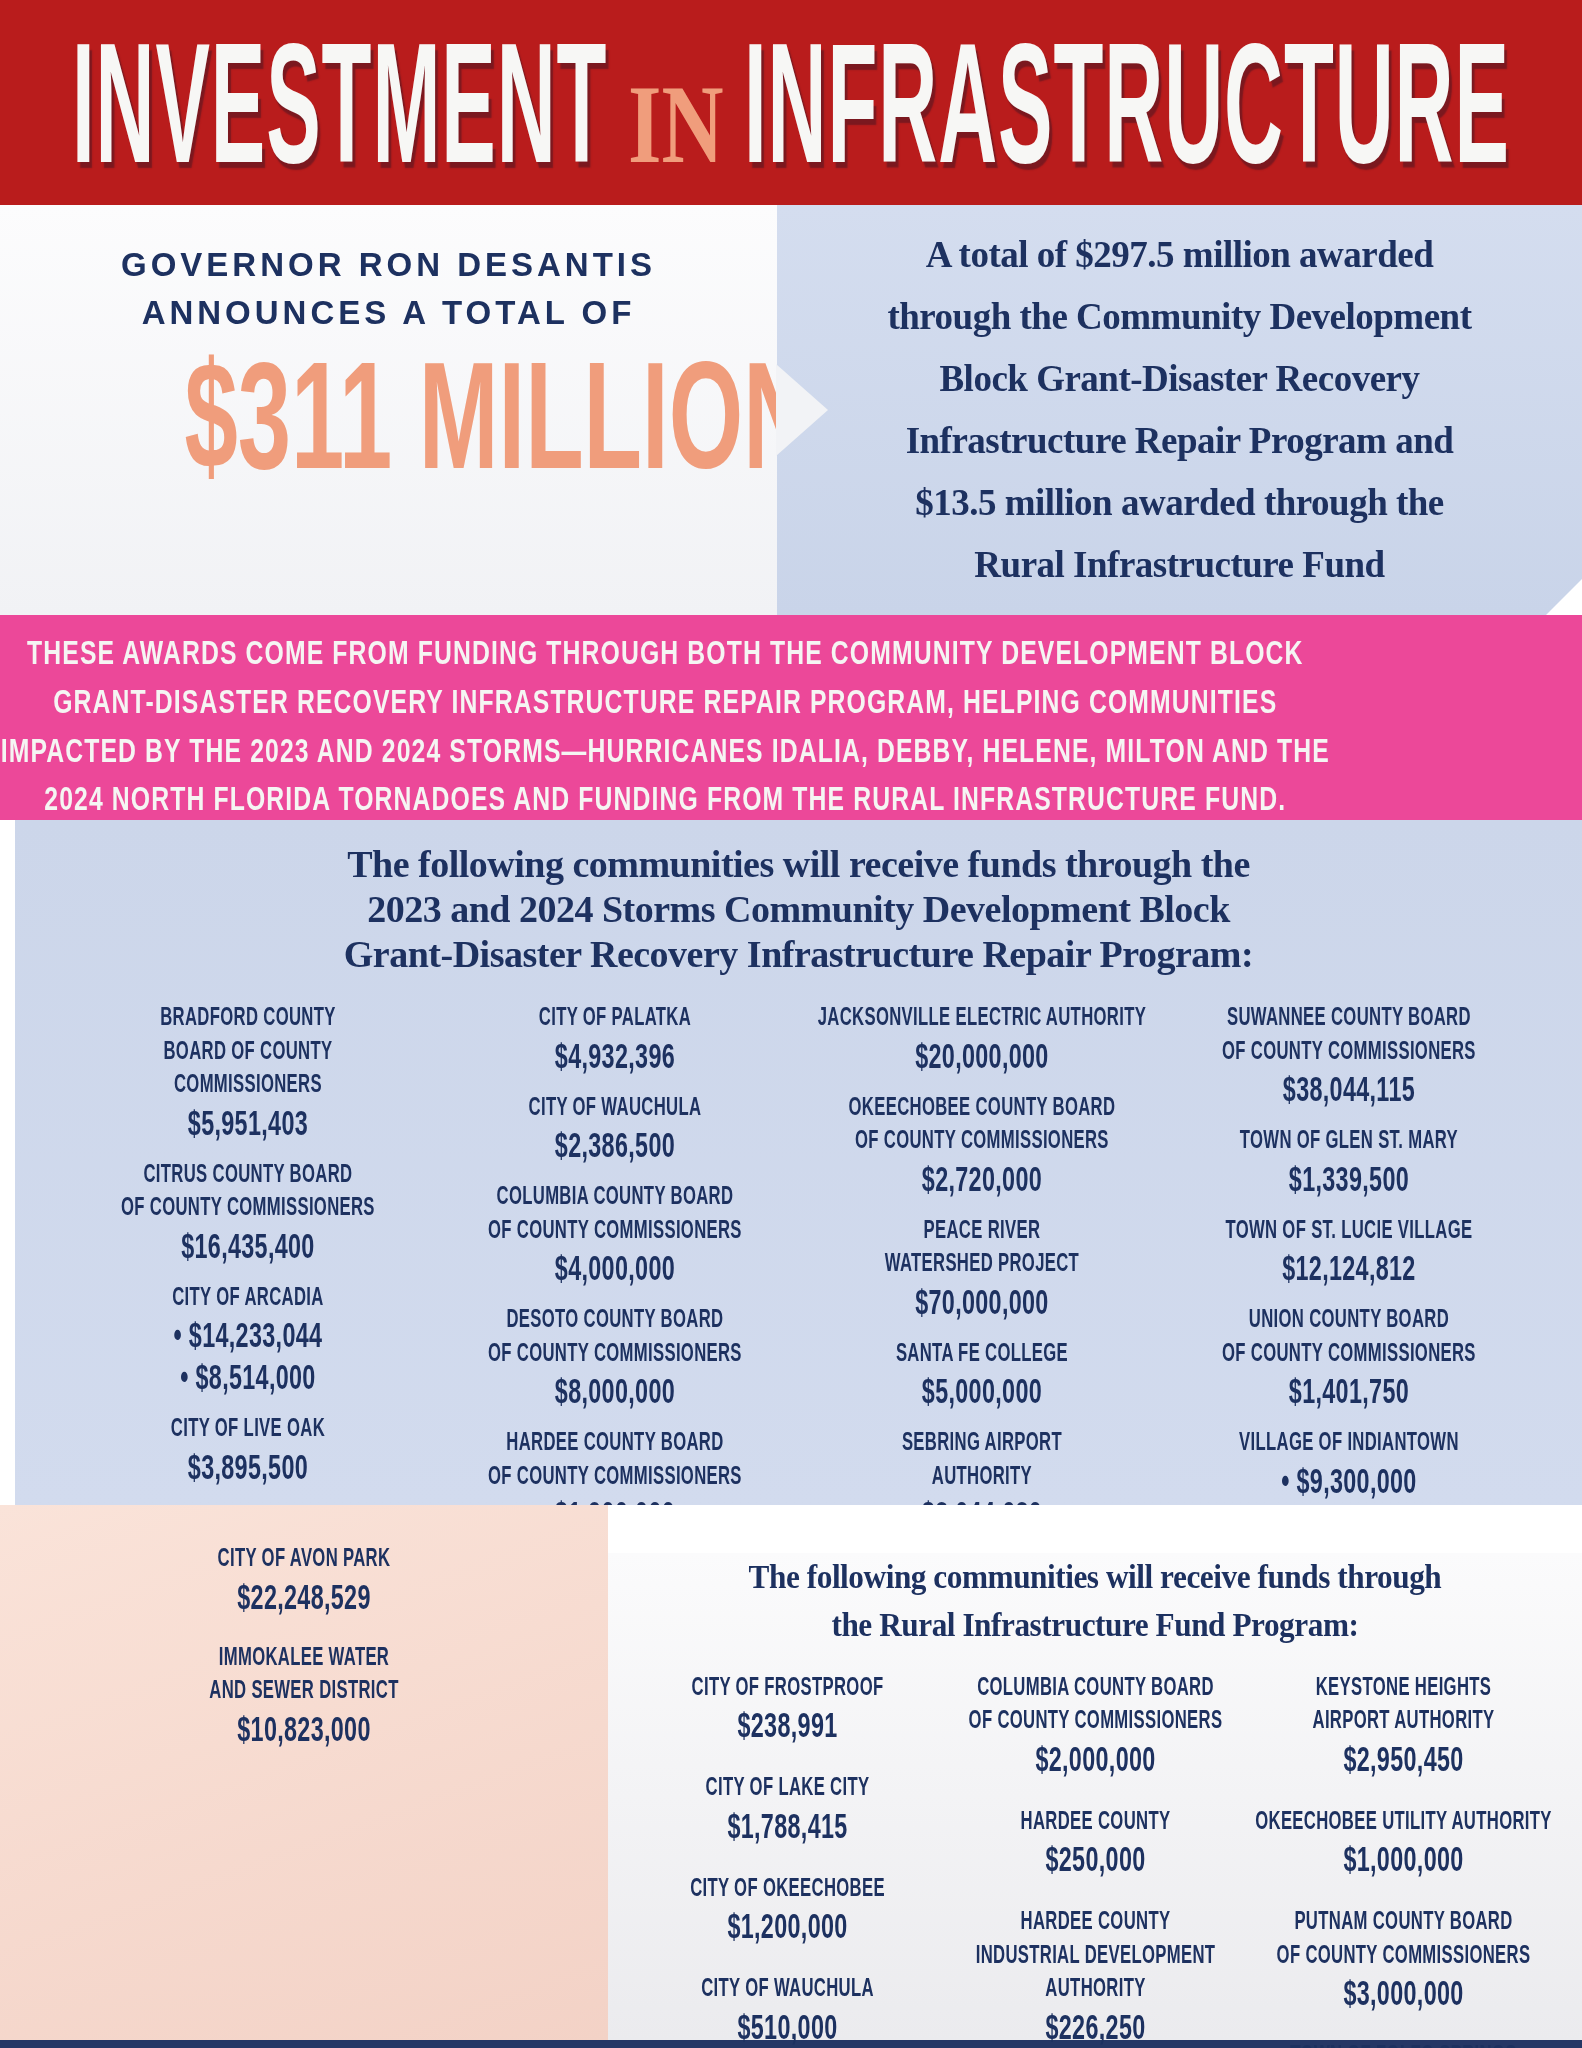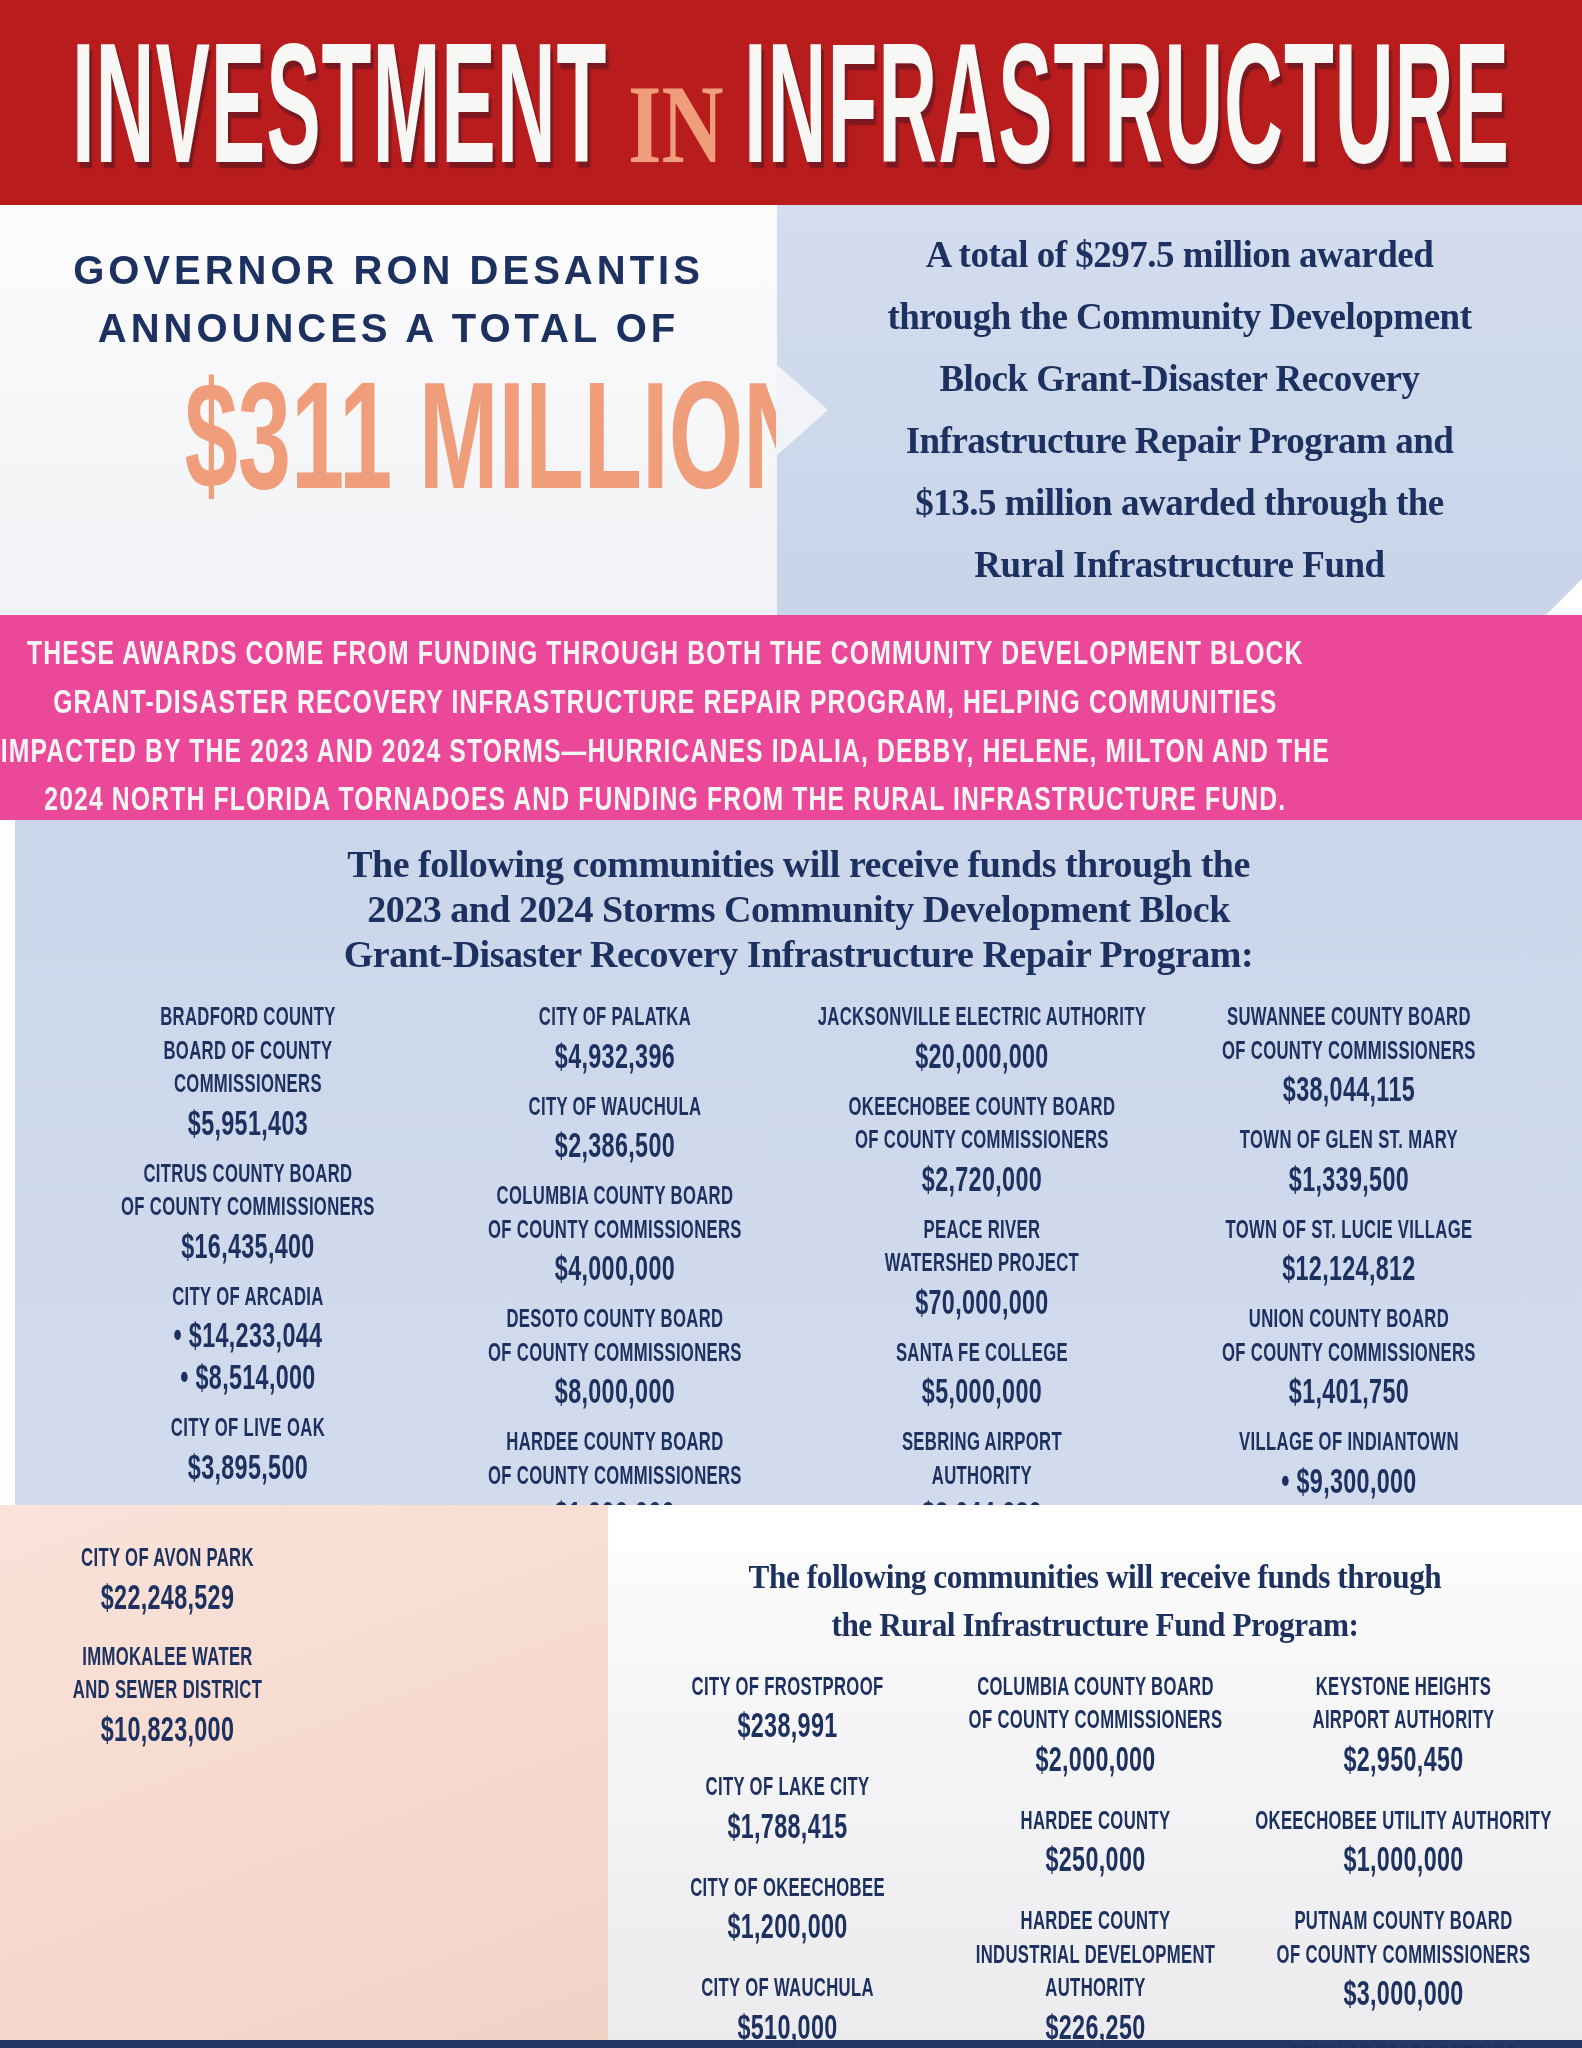--- a/index.html
+++ b/index.html
@@ -29,21 +29,21 @@
     transform:scaleX(1.6); transform-origin:50% 100%; display:inline-block;
   }
   
   .top-row{ height:410px; display:flex; position:relative; }
   .left-box{
     width:777px; background:linear-gradient(180deg,#fcfcfd 0%,#f1f2f5 100%);
     text-align:center; padding-top:36px;
   }
   .announce-pre,.announce-post{
     font-weight:700; color:#1d3160; letter-spacing:4px;
-    font-size:40px; line-height:1.45; white-space:pre-line;
+    font-size:33px; line-height:1.45; white-space:pre-line;
     font-stretch:condensed;
   }
   .announce-amount{
     margin:6px 0 8px 0; line-height:1;
   }
   .announce-amount span{
     display:inline-block; font-size:152px; font-weight:700; color:#f09d7c;
     transform:scaleX(0.63); transform-origin:50% 50%; white-space:nowrap;
     font-stretch:condensed; line-height:0.95;
   }
@@ -104,21 +104,21 @@
     letter-spacing:0.5px;
   }
   
   .bottom-row{ height:535px; display:flex; }
   .both-box{
     width:608px; background:linear-gradient(160deg,#fae3d9 0%,#f3d2c6 100%);
     text-align:center; padding-top:36px;
   }
   .both-heading{ font-size:34px; line-height:1.25; margin-bottom:22px; }
   .both-grid{
-    display:grid; grid-template-columns:1fr 1fr; column-gap:8px; padding:0 34px;
+    display:grid; grid-template-columns:1fr; column-gap:8px; padding:0 34px;
   }
   .both-grid .entry{ margin-bottom:22px; }
   .rif-box{
     flex:1; background:linear-gradient(180deg,#fbfbfc 0%,#ebebee 100%);
     text-align:center; margin-top:48px;
   }
   .rif-heading{
     font-size:34px; line-height:1.42; margin-bottom:20px;
     display:inline-block; transform:scaleX(0.92); transform-origin:50% 0; width:108%; margin-left:-4%;
   }

